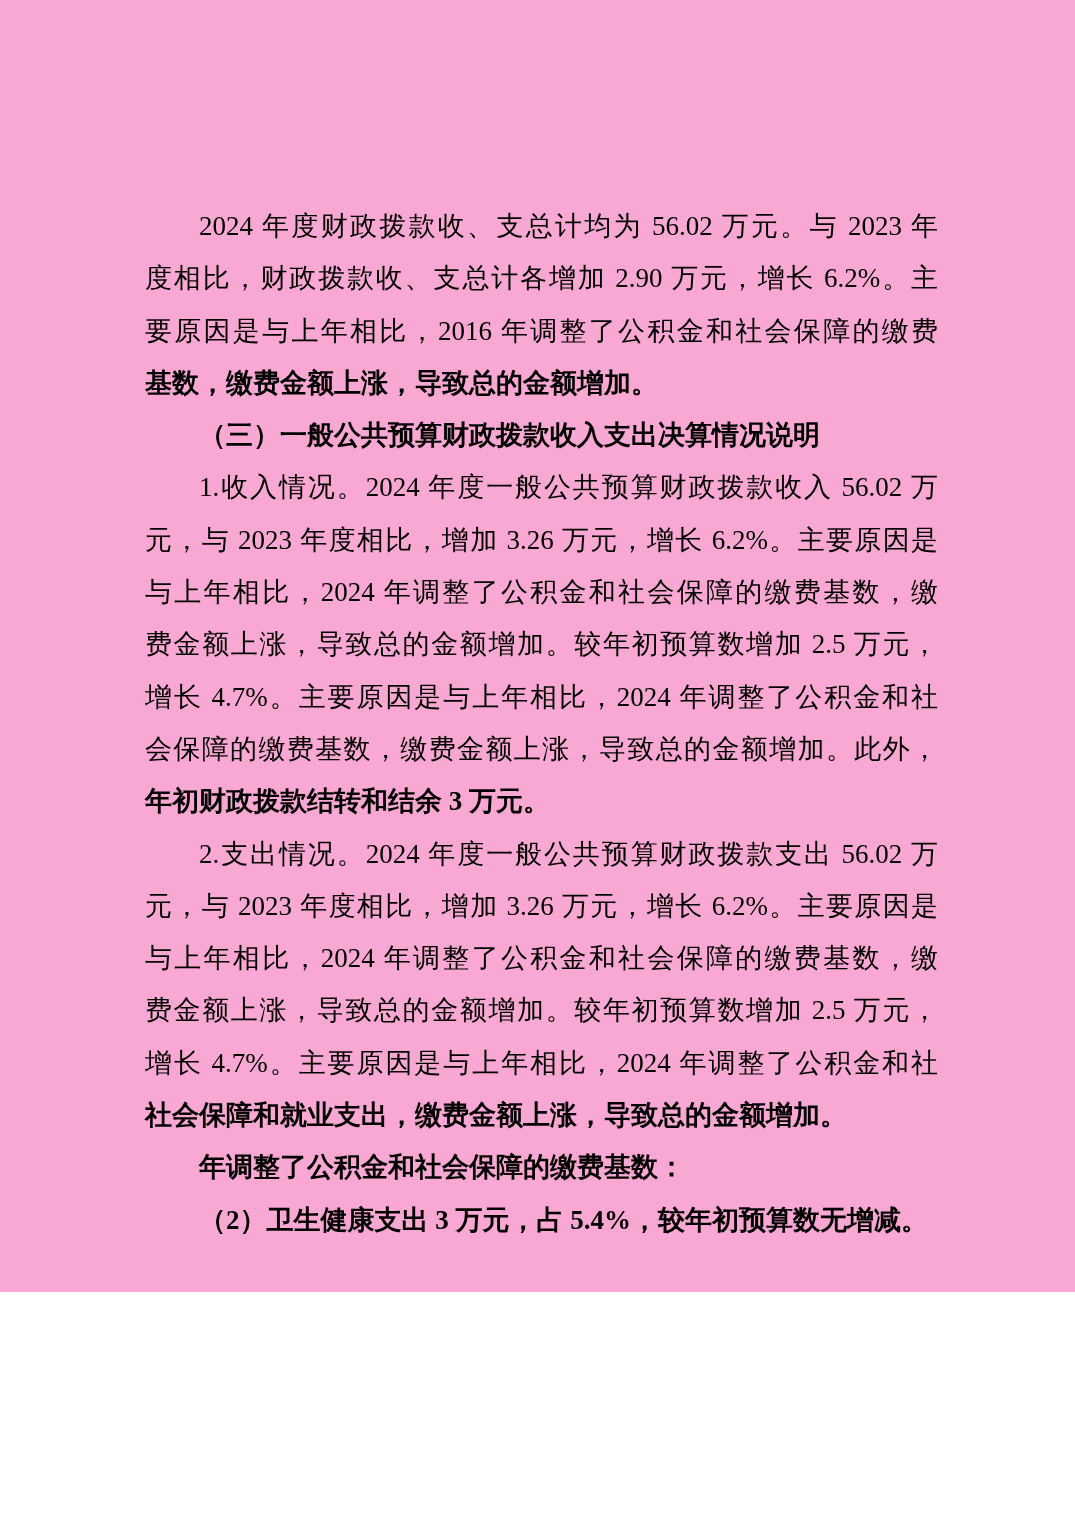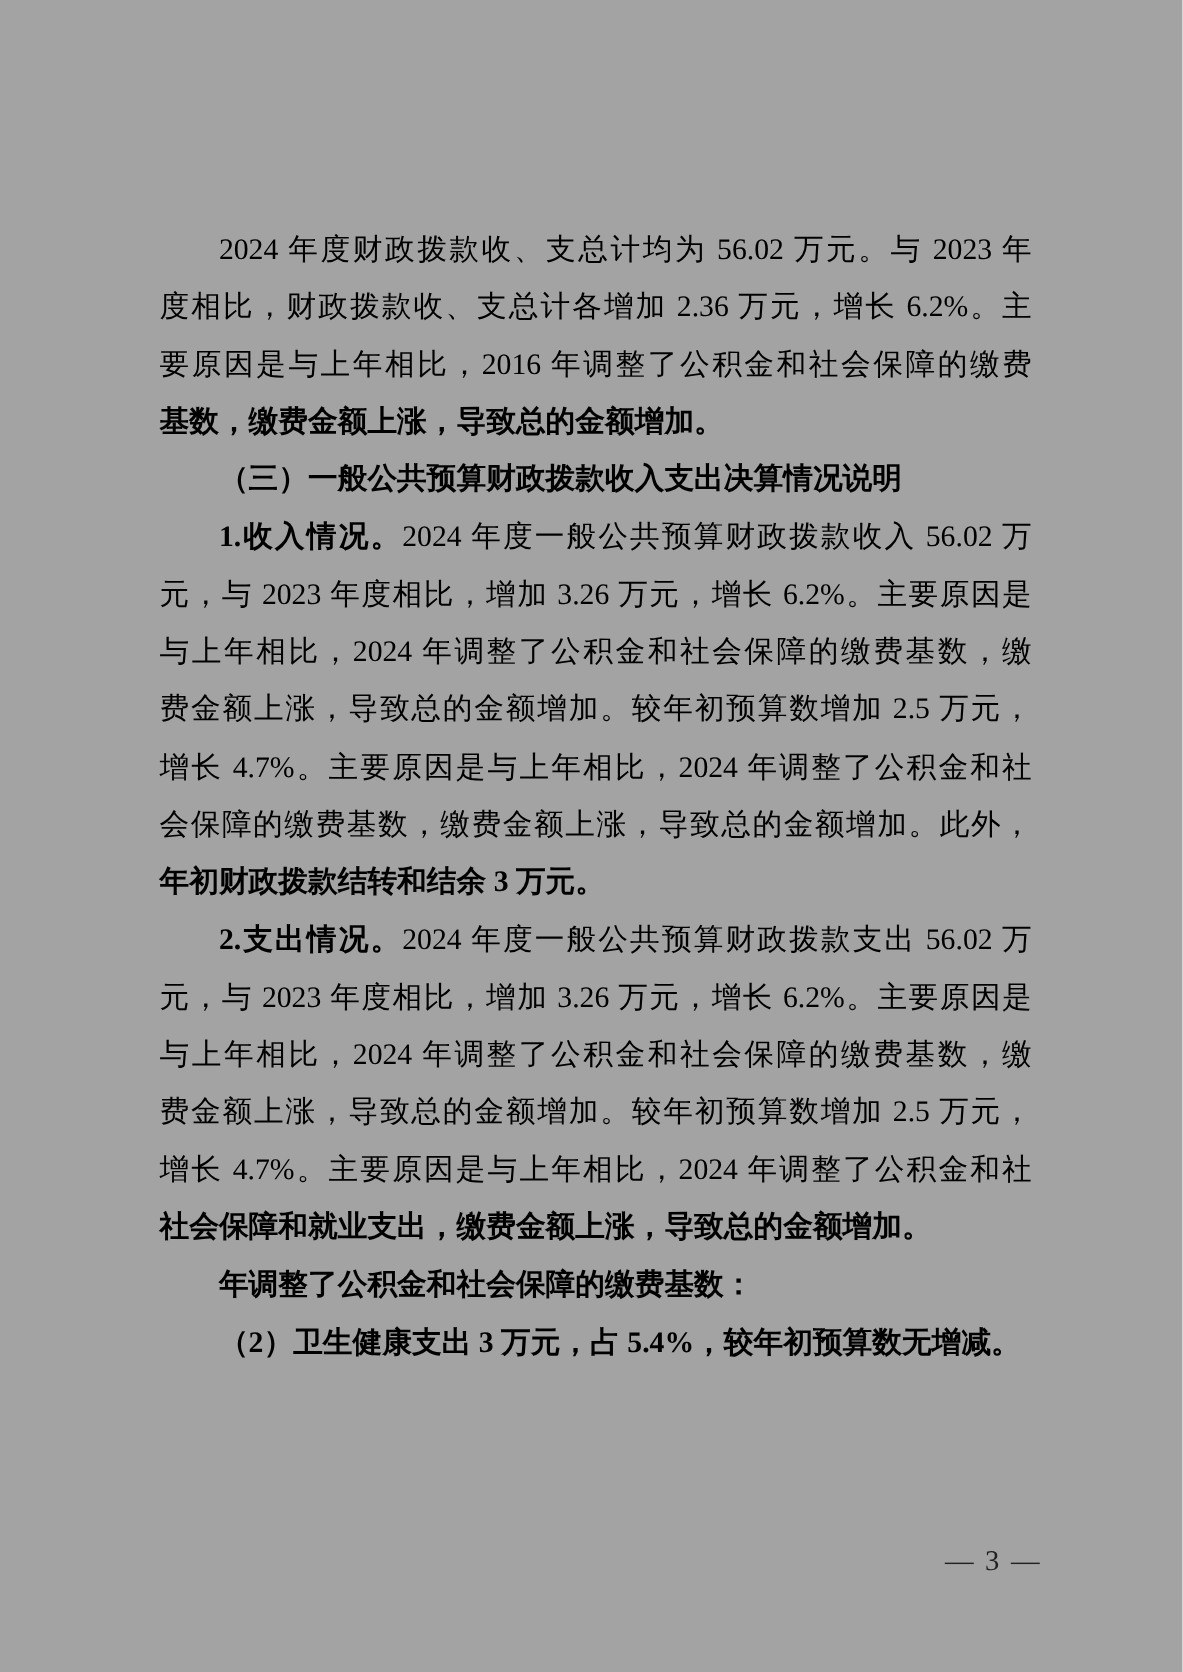--- a/index.html
+++ b/index.html
@@ -3,22 +3,22 @@
 <meta charset="utf-8">
 <style>
   html, body {
     margin: 0;
     padding: 0;
     background: #ffffff;
   }
   .page {
     position: relative;
     width: 1075px;
-    height: 1520px;
-    background: #a3a3a3;
+    height: 1292px;
+    background: #f9a8d4;
     color: #000000;
     font-family: "Liberation Serif", "DejaVu Serif", serif;
     overflow: hidden;
   }
   .doc-body {
     position: absolute;
     left: 145px;
     top: 200px;
     width: 793px;
     font-size: 27px;
@@ -37,40 +37,40 @@
   }
   .line.last {
     text-align: justify;
     text-align-last: left;
     font-weight: bold;
   }
   .line.indent {
     padding-left: 2em;
   }
   .line b {
-    font-weight: bold;
+    font-weight: normal;
   }
   .page-footer {
     position: absolute;
     top: 1402px;
     right: 128px;
     font-size: 26px;
     line-height: 34px;
     letter-spacing: 2px;
     color: #222222;
   }
 </style>
 </head>
 <body>
 
 <div class="page">
   <div class="doc-body">
       <div class="para body">
         <div class="line indent">2024 年度财政拨款收、支总计均为 56.02 万元。与 2023 年</div>
-        <div class="line">度相比，财政拨款收、支总计各增加 2.36 万元，增长 6.2%。主</div>
+        <div class="line">度相比，财政拨款收、支总计各增加 2.90 万元，增长 6.2%。主</div>
         <div class="line">要原因是与上年相比，2016 年调整了公积金和社会保障的缴费</div>
         <div class="line last">基数，缴费金额上涨，导致总的金额增加。</div>
       </div>
       <div class="para heading">
         <div class="line last indent">（三）一般公共预算财政拨款收入支出决算情况说明</div>
       </div>
       <div class="para body">
         <div class="line indent"><b>1.收入情况。</b>2024 年度一般公共预算财政拨款收入 56.02 万</div>
         <div class="line">元，与 2023 年度相比，增加 3.26 万元，增长 6.2%。主要原因是</div>
         <div class="line">与上年相比，2024 年调整了公积金和社会保障的缴费基数，缴</div>

